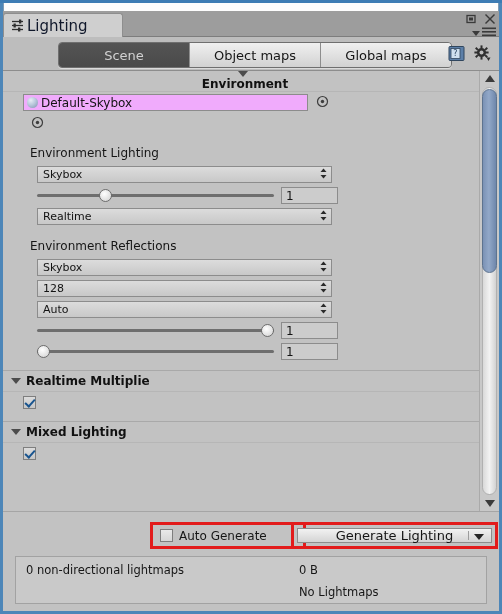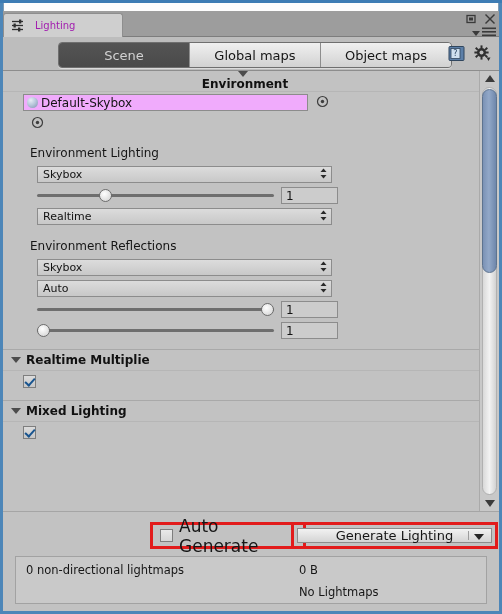--- a/index.html
+++ b/index.html
@@ -67,23 +67,23 @@
     border: 1px solid #8e8e8e;
     border-bottom: none;
     border-top-left-radius: 3px;
     border-top-right-radius: 3px;
     box-sizing: border-box;
     display: flex;
     align-items: center;
     padding-left: 7px;
   }
   .doc-tab .label {
-    font-size: 10px;
-    color: #a21caf;
-    margin-left: 11px;
+    font-size: 15px;
+    color: #0f172a;
+    margin-left: 3px;
   }
   .sliders-icon { width: 13px; height: 13px; display:block; }
 
   .win-btns {
     position: absolute;
     right: 6px; top: 13px;
     display: flex;
     align-items: center;
     gap: 7px;
   }
@@ -358,21 +358,21 @@
     position: absolute;
     left: 147px; top: 10px;
     width: 156px; height: 27px;
     border: 3px solid #e21b1b;
     box-sizing: border-box;
     display: flex;
     align-items: center;
     padding-left: 7px;
     gap: 6px;
   }
-  .autogen-label { font-size: 17px; color: #161616; }
+  .autogen-label { font-size: 12px; color: #161616; }
   .genbtn-box {
     position: absolute;
     left: 288px; top: 10px;
     width: 207px; height: 27px;
     border: 3px solid #e21b1b;
     box-sizing: border-box;
     padding: 3px;
   }
   .genbtn {
     width: 100%; height: 100%;
@@ -479,24 +479,24 @@
       </svg>
     </span>
   </div>
 
   <div class="toolbar">
     <div class="modetabs">
       <div class="modetab active">
         <span>Scene</span>
       </div>
       <div class="modetab">
+        <span>Object maps</span>
+      </div>
+      <div class="modetab">
         <span>Global maps</span>
-      </div>
-      <div class="modetab">
-        <span>Object maps</span>
       </div>
     </div>
     <div class="tool-right">
       <span>
         <svg class="help-icon" width="17" height="17" viewBox="0 0 17 17">
           <rect x="1" y="1.5" width="15" height="14" rx="1" fill="#5c7fa8" stroke="#30465e" stroke-width="1"></rect>
           <rect x="3" y="3.5" width="9" height="10" fill="#cfe0f0" stroke="#30465e" stroke-width="0.8"></rect>
           <text x="7.3" y="11.4" font-size="8" font-family="DejaVu Sans, sans-serif" fill="#2c4763" text-anchor="middle">?</text>
         </svg>
       </span>
@@ -603,20 +603,32 @@
           <span>Skybox</span>
           <span class="dd-arrows">
             <svg width="7" height="11" viewBox="0 0 7 11">
               <polygon points="3.5,0.5 6.5,4 0.5,4" fill="#2a2a2a"></polygon>
               <polygon points="3.5,10.5 0.5,7 6.5,7" fill="#2a2a2a"></polygon>
             </svg>
           </span>
         </div>
       </div>
 
+      <div class="row indent2">
+        <span class="lbl lbl-w2">Resolution</span>
+        <div class="dropdown">
+          <span>128</span>
+          <span class="dd-arrows">
+            <svg width="7" height="11" viewBox="0 0 7 11">
+              <polygon points="3.5,0.5 6.5,4 0.5,4" fill="#2a2a2a"></polygon>
+              <polygon points="3.5,10.5 0.5,7 6.5,7" fill="#2a2a2a"></polygon>
+            </svg>
+          </span>
+        </div>
+      </div>
 
       <div class="row indent2">
         <span class="lbl lbl-w2">Compression</span>
         <div class="dropdown">
           <span>Auto</span>
           <span class="dd-arrows">
             <svg width="7" height="11" viewBox="0 0 7 11">
               <polygon points="3.5,0.5 6.5,4 0.5,4" fill="#2a2a2a"></polygon>
               <polygon points="3.5,10.5 0.5,7 6.5,7" fill="#2a2a2a"></polygon>
             </svg>

